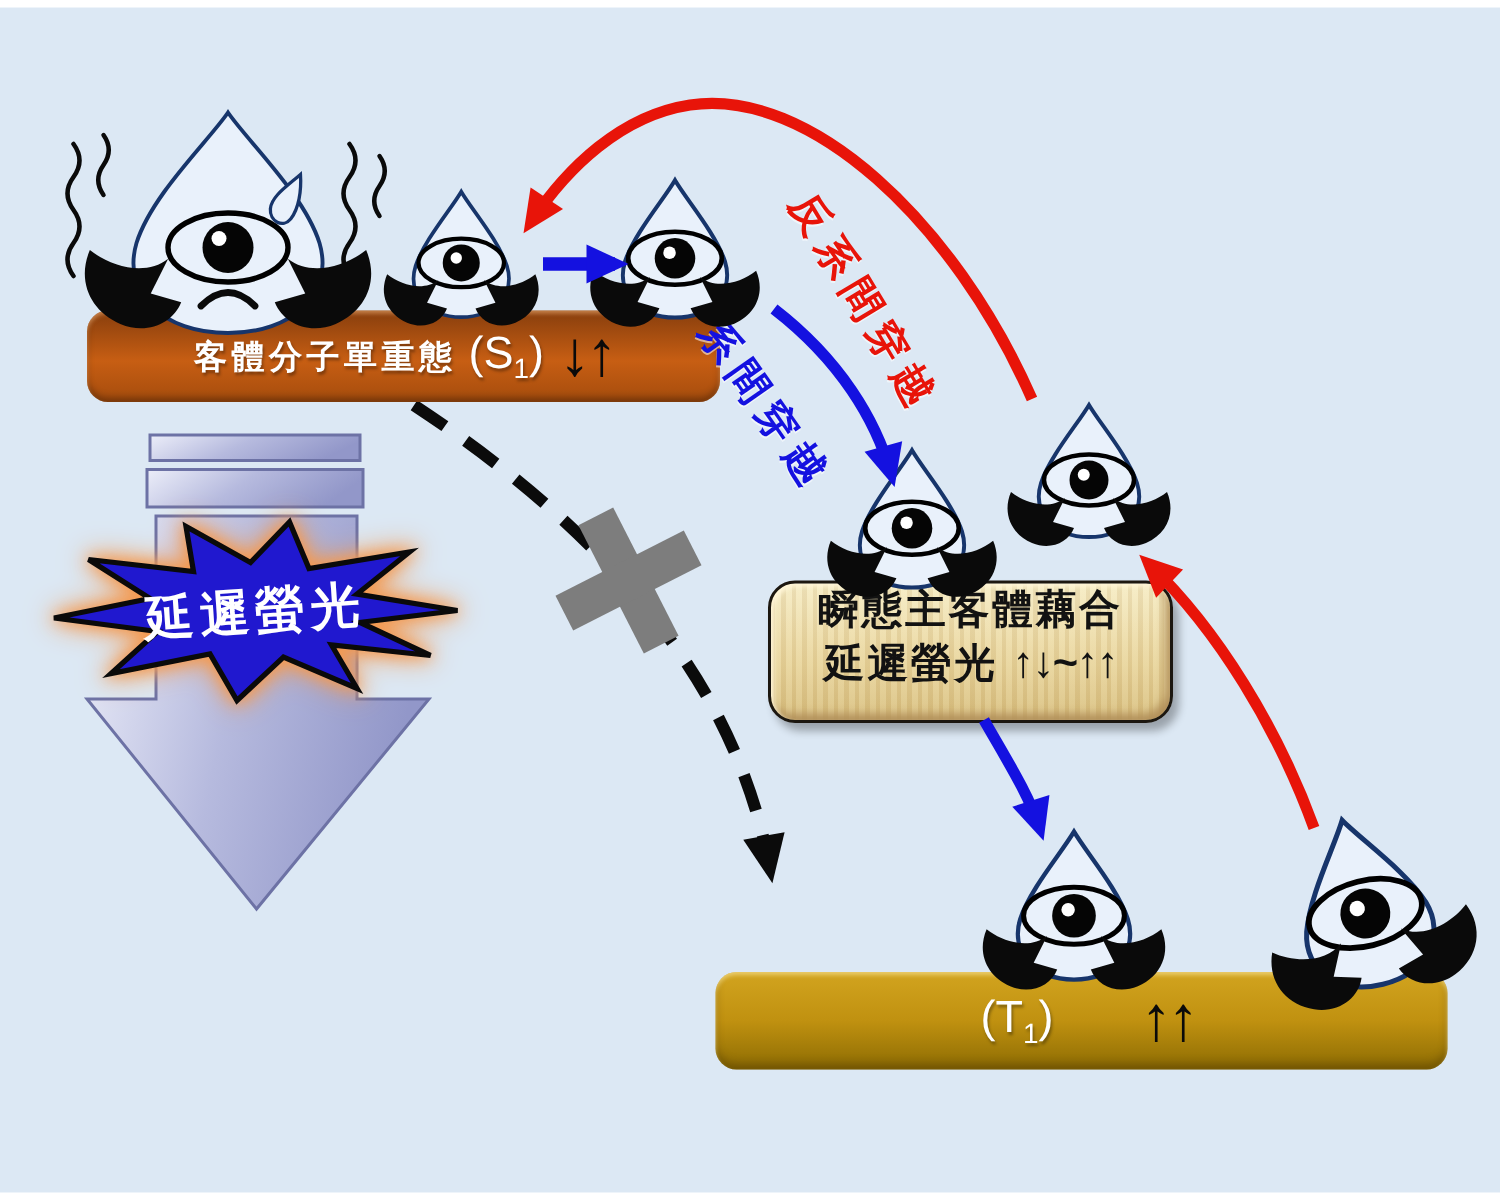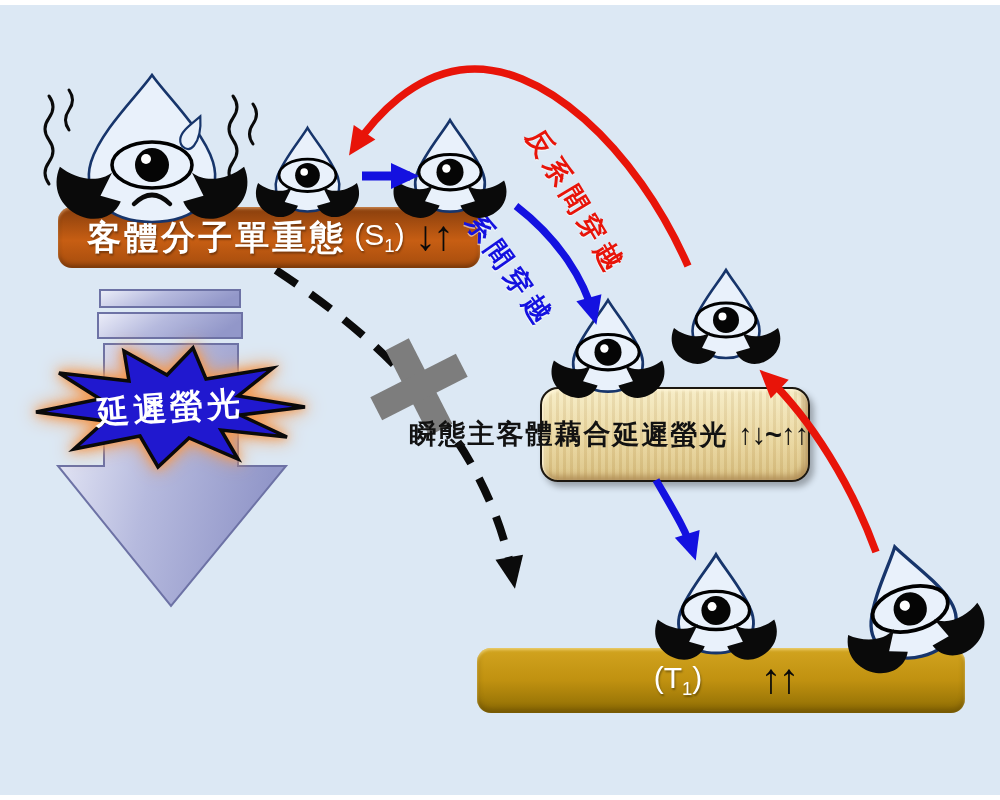--- a/index.html
+++ b/index.html
@@ -12,36 +12,36 @@
 
   
   .statebox{position:absolute;display:flex;align-items:center;justify-content:center;
             border-radius:14px;z-index:2;white-space:nowrap;}
   .box-s1{left:58px;top:207px;width:422px;height:61px;
           background:linear-gradient(#873e0d,#c75e13 55%,#a54c0d);
           box-shadow:inset 0 2px 3px rgba(255,190,130,.55), inset 0 -3px 5px rgba(0,0,0,.3);}
   .box-t1{left:477px;top:648px;width:488px;height:65px;
           background:linear-gradient(#d2a41f,#c09110 50%,#8d6c03);
           box-shadow:inset 0 2px 3px rgba(255,235,160,.6), inset 0 -4px 6px rgba(60,40,0,.35);}
-  .box-label{color:#fff;font-weight:bold;font-size:34px;letter-spacing:3px;
+  .box-label{color:#fff;font-weight:bold;font-size:22px;letter-spacing:3px;
              text-shadow:1px 2px 2px rgba(0,0,0,.35);}
   .box-state{color:#fff;font-weight:normal;font-size:30px;margin-left:8px;
              text-shadow:1px 2px 2px rgba(0,0,0,.35);}
   .box-state sub{font-size:.62em;}
   .spins{color:#0a0a0a;font-weight:900;font-size:42px;line-height:1;margin-left:10px;
          letter-spacing:-3px;transform:translateY(-2px);}
   .spins.gap{margin-left:58px;}
 
-  .box-ct{position:absolute;left:540px;top:387px;width:266px;height:91px;z-index:2;
+  .box-ct{position:absolute;left:512px;top:387px;width:266px;height:91px;z-index:2;
           border-radius:18px;border:2px solid #1c1710;
           background:
             repeating-linear-gradient(90deg,rgba(160,120,50,.12) 0 3px,rgba(255,250,220,.1) 3px 7px),
             linear-gradient(#f6ecc6,#e8d49c 60%,#d8bf80);
           box-shadow:inset 2px 2px 3px #fff6d8, inset -3px -4px 6px #b2905a, 4px 5px 6px rgba(0,0,0,.3);
-          display:flex;flex-direction:row;align-items:center;justify-content:flex-end;}
+          display:flex;flex-direction:column;align-items:center;justify-content:flex-start;}
   .ct-line{color:#121212;font-weight:bold;font-size:27px;letter-spacing:2px;line-height:1.3;white-space:nowrap;}
   .ct-spins{font-weight:900;font-size:29px;letter-spacing:-1px;}
 
   
   .arrlabel{position:absolute;z-index:3;font-weight:bold;font-size:27px;letter-spacing:6px;
             white-space:nowrap;transform-origin:0 0;text-shadow:1px 1px 0 rgba(255,255,255,.55);}
   .lbl-risc{left:549px;top:122px;color:#e81409;transform:rotate(59deg);}
   .lbl-isc{left:487px;top:206px;color:#1411e0;transform:rotate(55deg);}
 
   

